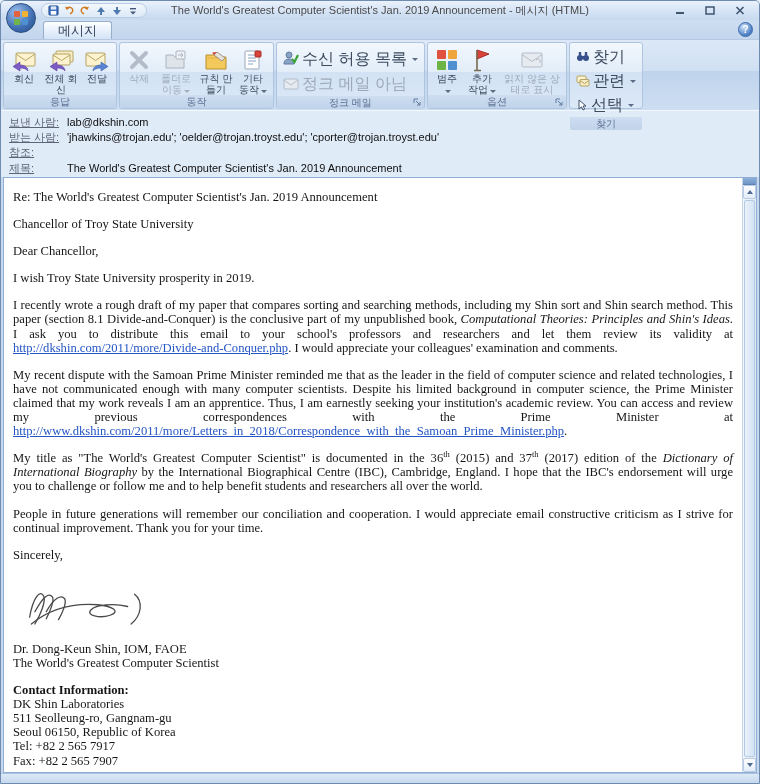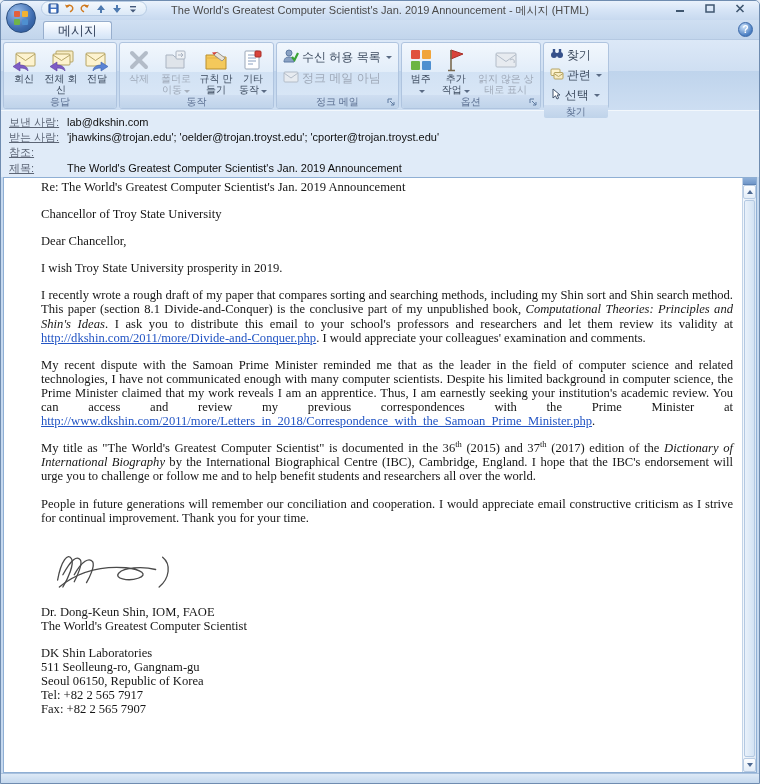--- a/index.html
+++ b/index.html
@@ -5,21 +5,21 @@
   * { margin:0; padding:0; box-sizing:border-box; }
   html,body { width:760px; height:784px; background:#e8eef6; }
   body { font-family:"Liberation Sans","DejaVu Sans",sans-serif; }
 
   .win { width:760px; height:784px; display:flex; flex-direction:column;
          border:1px solid #6f8cb0; border-radius:5px 5px 0 0; overflow:hidden;
          background:#c6d9ef; position:relative; }
 
   
   .titlebar { height:19px; background:linear-gradient(#eaf2fc,#d6e4f6 50%,#c7d9ef);
-              display:flex; align-items:flex-start; position:relative; flex:none; }
+              display:flex; align-items:center; position:relative; flex:none; }
   .title { position:absolute; left:0; right:0; text-align:center; font-size:11px;
            color:#4a4a4a; line-height:19px; pointer-events:none; }
   .qat { display:flex; align-items:center; gap:2px; margin-left:40px;
          background:linear-gradient(#f3f8fd,#dcE9f7); border:1px solid #b7cbe3;
          border-radius:8px; padding:0 6px 0 4px; height:15px; z-index:3; }
   .qbtn { width:14px; height:13px; display:flex; align-items:center; justify-content:center; cursor:pointer; }
   .winbtns { margin-left:auto; display:flex; gap:4px; padding-right:6px; z-index:3; }
   .wbtn { width:26px; height:14px; display:flex; align-items:center; justify-content:center;
           border-radius:3px; cursor:pointer; }
   .orb { position:absolute; left:5px; top:2px; width:30px; height:30px; border-radius:50%;
@@ -48,42 +48,42 @@
             background:linear-gradient(#cfdef1,#bfd3ea); border-radius:0 0 2px 2px; padding:0 8px; }
   .glaunch { position:absolute; right:1px; bottom:1px; width:11px; height:11px; display:flex;
              align-items:center; justify-content:center; cursor:pointer; }
 
   .rbtn { display:flex; flex-direction:column; align-items:center; justify-content:flex-start;
           border-radius:3px; padding:2px 2px 0 2px; font-size:10px; line-height:11px; text-align:center;
           color:#3c4a5e; cursor:pointer; }
   .rbtn .ric { height:26px; display:flex; align-items:center; justify-content:center; }
   .rbtn.disabled { color:#9fa9b8; cursor:default; }
   .smallstack { display:flex; flex-direction:column; justify-content:flex-start; gap:2px; padding-top:3px; }
-  .rbtn-sm { display:flex; flex-direction:row; align-items:center; gap:3px; font-size:12px;
+  .rbtn-sm { display:flex; flex-direction:row; align-items:center; gap:3px; font-size:16px;
              color:#3c4a5e; padding:1px 3px; border-radius:2px; cursor:pointer; white-space:nowrap;text-align:center; }
   .rbtn-sm.disabled { color:#9fa9b8; cursor:default; }
   .caret { width:0; height:0; border-left:3px solid transparent; border-right:3px solid transparent;
            border-top:3px solid #5a6b84; display:inline-block; margin-left:2px; }
   .disabled .caret { border-top-color:#a5aebb; }
 
   
   .hdr { height:67px; flex:none; background:#e0ebf8; border-top:1px solid #f2f7fc;
          padding:4px 10px 0 8px; font-size:11px; }
   .hrow { display:flex; line-height:15px; }
   .hlabel { width:58px; flex:none; color:#5c6575;text-decoration:underline; }
   .hval { color:#0f0f0f; white-space:nowrap; }
   .hdate { margin-left:auto; display:flex; }
   .hdate .hlabel { width:auto; margin-right:6px; }
   .hrow.subject { margin-top:1px; }
 
   
   .bodywrap { flex:1; display:flex; margin:0 2px; border:1px solid #8fafd4; background:#fff; min-height:0; }
-  .bodytext { flex:1; overflow:hidden; padding:2px 9px 0 9px;
+  .bodytext { flex:1; overflow:hidden; padding:12px 9px 0 9px;
               font-family:"Liberation Serif","DejaVu Serif",serif; font-size:12.6px;
-              line-height:1.12; color:#161616;margin-left:28px; }
+              line-height:1.12; color:#161616; }
   p.para { margin:0 0 13px 0; }
   p.para.tight { margin:0; }
   p.para.justify { text-align:justify; }
   sup { font-size:8.5px; line-height:0; }
   a.lnk { color:#2355c4; text-decoration:underline; cursor:pointer; }
   .sig { margin:2px 0 8px 2px; }
 
   
   .scroll { width:14px; flex:none; border-left:1px solid #c3d4e8;
             background:linear-gradient(90deg,#f2f7fc,#dde8f4); display:flex; flex-direction:column; }
@@ -398,35 +398,37 @@
     <div class="bodytext">
       <div>
           <p class="para"><span>Re: The World's Greatest Computer Scientist's Jan. 2019 Announcement</span></p>
           <p class="para"><span>Chancellor of Troy State University</span></p>
           <p class="para"><span>Dear Chancellor,</span></p>
           <p class="para"><span>I wish Troy State University prosperity in 2019.</span></p>
           <p class="para justify"><span>I recently wrote a rough draft of my paper that compares sorting and searching methods, including my Shin sort and Shin search method.  This paper (section 8.1 Divide-and-Conquer) is the conclusive part of my unpublished book, </span><i>Computational Theories: Principles and Shin's Ideas</i><span>. I ask you to distribute this email to your school's professors and researchers and let them review its validity at </span><a class="lnk" href="#">http://dkshin.com/2011/more/Divide-and-Conquer.php</a><span>. I would appreciate your colleagues' examination and comments.</span></p>
           <p class="para justify"><span>My recent dispute with the Samoan Prime Minister reminded me that as the leader in the field of computer science and related technologies, I have not communicated enough with many computer scientists. Despite his limited background in computer science, the Prime Minister claimed that my work reveals I am an apprentice. Thus, I am earnestly seeking your institution's academic review. You can access and review my previous correspondences with the Prime Minister at </span><a class="lnk" href="#">http://www.dkshin.com/2011/more/Letters_in_2018/Correspondence_with_the_Samoan_Prime_Minister.php</a><span>.</span></p>
           <p class="para justify"><span>My title as "The World's Greatest Computer Scientist" is documented in the 36</span><sup>th</sup><span> (2015) and 37</span><sup>th</sup><span> (2017) edition of the </span><i>Dictionary of International Biography</i><span> by the International Biographical Centre (IBC), Cambridge, England. I hope that the IBC's endorsement will urge you to challenge or follow me and to help benefit students and researchers all over the world.</span></p>
           <p class="para justify"><span>People in future generations will remember our conciliation and cooperation. I would appreciate email constructive criticism as I strive for continual improvement. Thank you for your time.</span></p>
+          <p class="para"><span>Sincerely,</span></p>
         </div>
       <div class="sig">
         <svg width="150" height="56" viewBox="0 0 150 64">
           <g fill="none" stroke="#4a4a4a" stroke-width="1.5" stroke-linecap="round">
             <path d="M6 48 C10 26 18 16 22 24 C25 30 18 46 12 56"></path>
             <path d="M12 42 C22 24 28 20 32 25 C35 30 28 44 25 50"></path>
             <path d="M25 42 C34 26 42 22 46 27 C49 32 42 46 39 51"></path>
             <path d="M8 56 C30 38 58 32 84 34 C102 36 110 42 98 46 C86 50 70 46 76 40 C82 34 102 32 118 36"></path>
             <path d="M126 22 C136 30 134 46 122 56"></path>
           </g>
         </svg>
       </div>
       <div>
           <p class="para tight"><span>Dr. Dong-Keun Shin, IOM, FAOE</span></p>
           <p class="para"><span>The World's Greatest Computer Scientist</span></p>
+          <p class="para tight"><b>Contact Information:</b></p>
           <p class="para tight"><span>DK Shin Laboratories</span></p>
           <p class="para tight"><span>511 Seolleung-ro, Gangnam-gu</span></p>
           <p class="para tight"><span>Seoul 06150, Republic of Korea</span></p>
           <p class="para tight"><span>Tel: +82 2 565 7917</span></p>
           <p class="para tight"><span>Fax: +82 2 565 7907</span></p>
         </div>
     </div>
     <div class="scroll">
       <div class="split"></div>
       <div class="sarrow">

